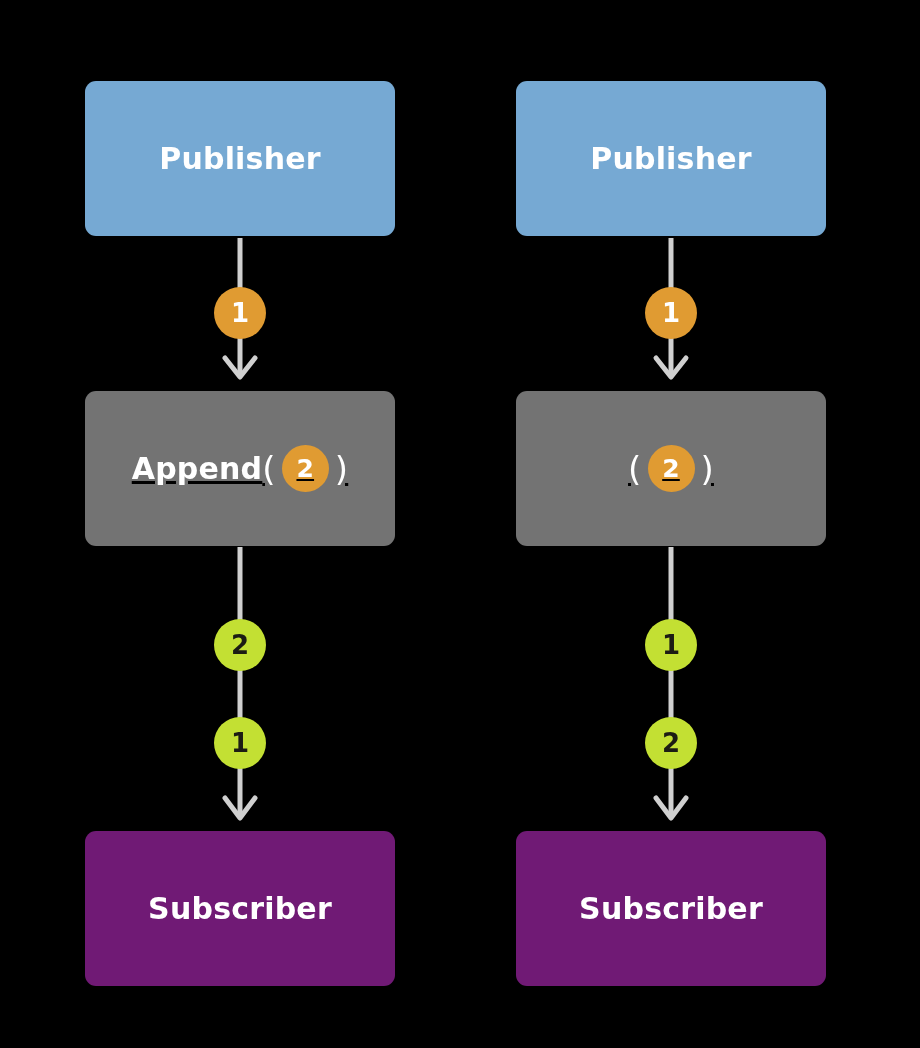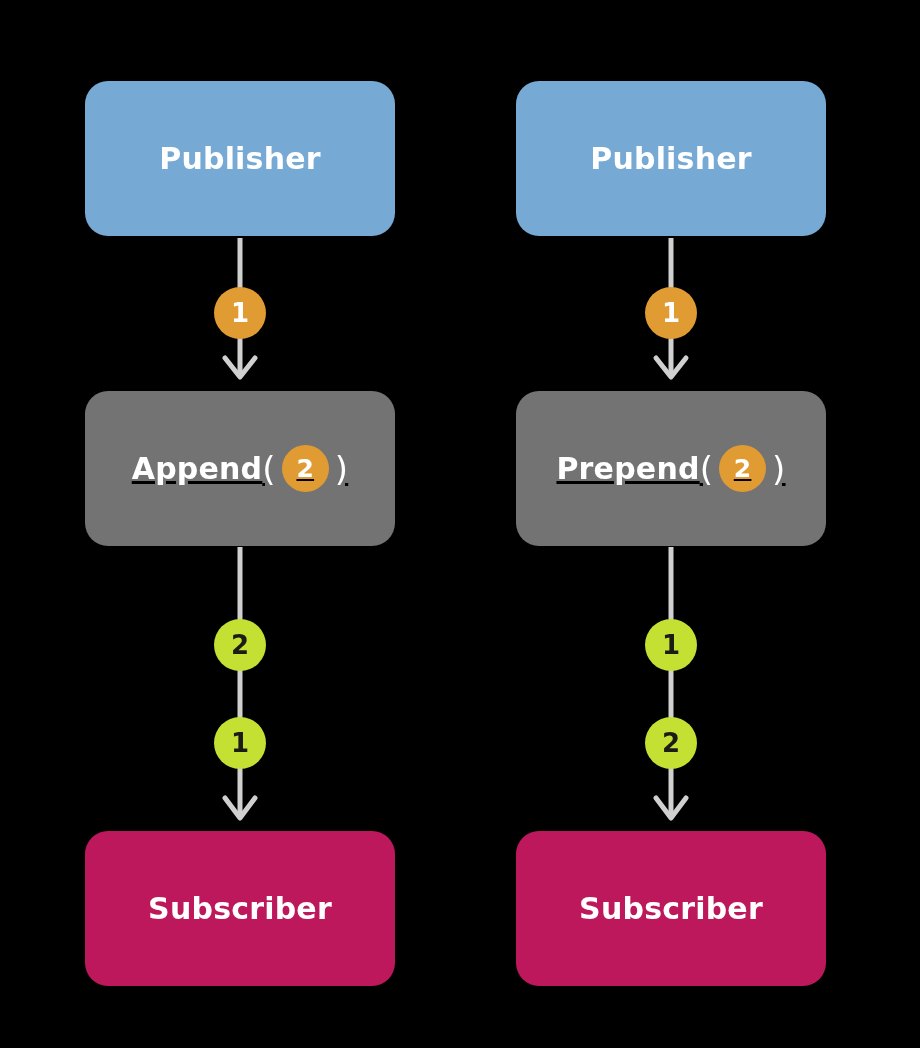--- a/index.html
+++ b/index.html
@@ -18,21 +18,21 @@
     width: 920px;
     height: 1048px;
     background: #000000;
   }
 
   
   .node {
     position: absolute;
     width: 310px;
     height: 155px;
-    border-radius: 23px;
+    border-radius: 11px;
     display: flex;
     align-items: center;
     justify-content: center;
     box-sizing: border-box;
   }
   .node-label {
     color: #ffffff;
     font-size: 30px;
     font-weight: bold;
     letter-spacing: 0.2px;
@@ -44,21 +44,21 @@
 
   .col-left  { left: 85px; }
   .col-right { left: 516px; }
 
   .row-publisher  { top: 81px; }
   .row-operator   { top: 391px; }
   .row-subscriber { top: 831px; }
 
   .publisher-box  { background: #76a9d3; }
   .operator-box   { background: #737373; text-decoration: underline; }
-  .subscriber-box { background: #be185d; }
+  .subscriber-box { background: #701a75; }
 
   
   .inline-token {
     display: inline-flex;
     align-items: center;
     justify-content: center;
     width: 47px;
     height: 47px;
     border-radius: 50%;
     background: #e09b32;
@@ -162,21 +162,20 @@
   <div class="token token-orange" style="left:214px; top:287px;">1</div>
   <div class="token token-green" style="left:214px; top:619px;">2</div>
   <div class="token token-green" style="left:214px; top:717px;">1</div>
 
   <div class="node publisher-box col-right row-publisher">
     <span class="node-label">Publisher</span>
   </div>
 
   <div class="node operator-box col-right row-operator">
     <span class="node-label">
-      <span class="op-name">Prepend</span>
         <span class="paren">(</span>
         <span class="inline-token">2</span>
         <span class="paren">)</span>
     </span>
   </div>
 
   <div class="node subscriber-box col-right row-subscriber">
     <span class="node-label">Subscriber</span>
   </div>
 

